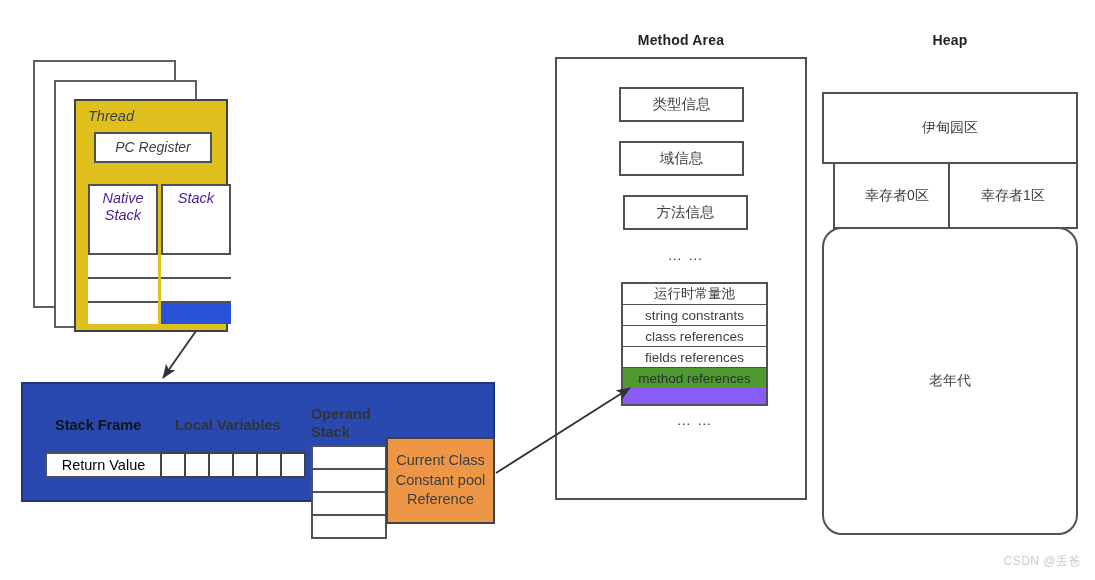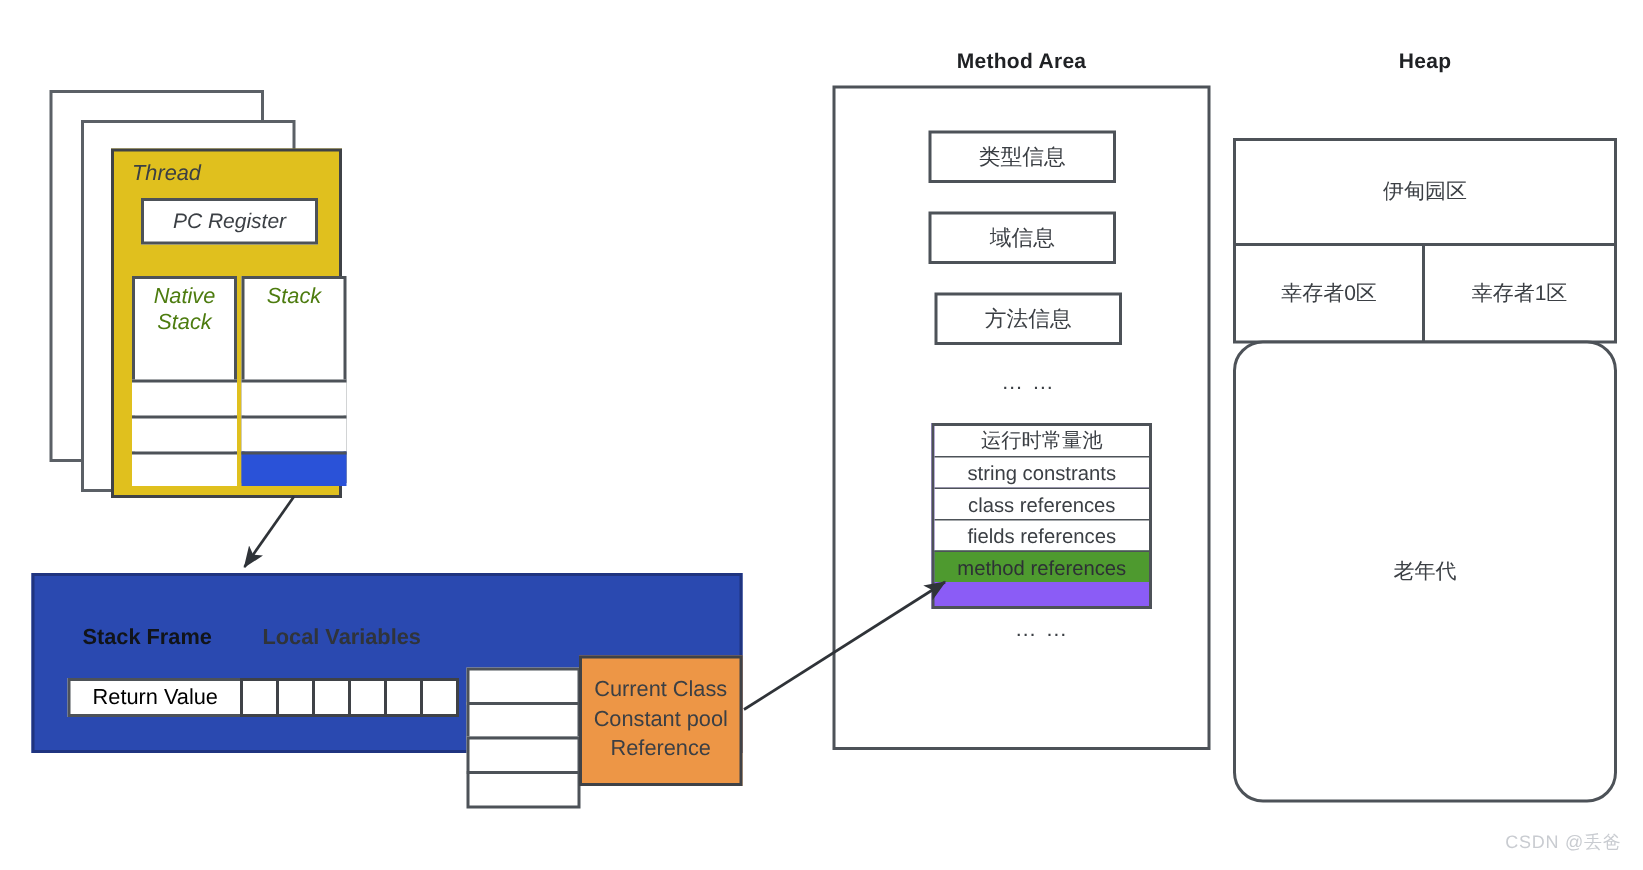--- a/index.html
+++ b/index.html
@@ -66,21 +66,21 @@
   .pc-register {
     background: #ffffff;
     border: 2px solid #4d5258;
   }
   .col-box {
     background: #ffffff;
     border: 2px solid #4d5258;
   }
   .col-head {
     font-size: 14.5px;
-    color: #4d7c0f;
+    color: #4c1d95;
     text-align: center;
     line-height: 1.2;
     padding-top: 4px;
   }
   .cell {
     border-top: 2px solid #4d5258;
     background: #ffffff;
   }
   .cell-blue {
     background: #2a52d8;
@@ -194,20 +194,23 @@
       <div class="abs cell cell-blue" style="left:-2px; top:115px; width:70px; height:23px;"></div>
     </div>
   </div>
 
   <div class="abs frame-panel" style="left:21px; top:382px; width:474px; height:120px;">
 
     <div class="abs frame-heading" style="left:32px; top:33px; width:140px;">Stack Frame</div>
 
     <div class="abs frame-heading muted" style="left:152px; top:33px; width:160px;">Local Variables</div>
 
+    <div class="abs frame-heading muted" style="left:288px; top:22px; width:72px; line-height:1.22;">
+      <span>Operand Stack</span>
+    </div>
 
     <div class="abs return-value center" style="left:22px; top:68px; width:117px; height:26px;">Return Value</div>
 
     <div class="abs" style="left:137px; top:68px; width:146px; height:26px; display:flex;">
       <div class="lv-slot" style="flex:1; margin-right:-2px;"></div>
       <div class="lv-slot" style="flex:1; margin-right:-2px;"></div>
       <div class="lv-slot" style="flex:1; margin-right:-2px;"></div>
       <div class="lv-slot" style="flex:1; margin-right:-2px;"></div>
       <div class="lv-slot" style="flex:1; margin-right:-2px;"></div>
       <div class="lv-slot" style="flex:1;"></div>
@@ -245,21 +248,21 @@
 
     <div class="abs ellipsis" style="left:64px; top:353px; width:147px;">… …</div>
   </div>
 
   <div class="abs section-title" style="left:822px; top:32px; width:256px;">Heap</div>
 
   <div class="abs" style="left:822px; top:57px; width:256px; height:443px;margin-top:35px;">
 
     <div class="abs heap-cell center" style="left:0px; top:0px; width:256px; height:72px;">伊甸园区</div>
 
-    <div class="abs heap-cell center" style="left:0px; top:70px; width:128px; height:67px;">幸存者0区</div>
+    <div class="abs heap-cell center" style="left:11px; top:70px; width:128px; height:67px;">幸存者0区</div>
 
     <div class="abs heap-cell center" style="left:126px; top:70px; width:130px; height:67px;">幸存者1区</div>
 
     <div class="abs heap-cell center" style="left:0px; top:135px; width:256px; height:308px;border-radius:20px;">老年代</div>
   </div>
 
   <svg class="arrow-svg" width="1095" height="580">
     <defs>
       <marker id="ah" markerWidth="9" markerHeight="9" refX="7.5" refY="3.2" orient="auto" markerUnits="strokeWidth">
         <path d="M0,0 L8,3.2 L0,6.4 L1.9,3.2 z" fill="#2f3338"></path>

